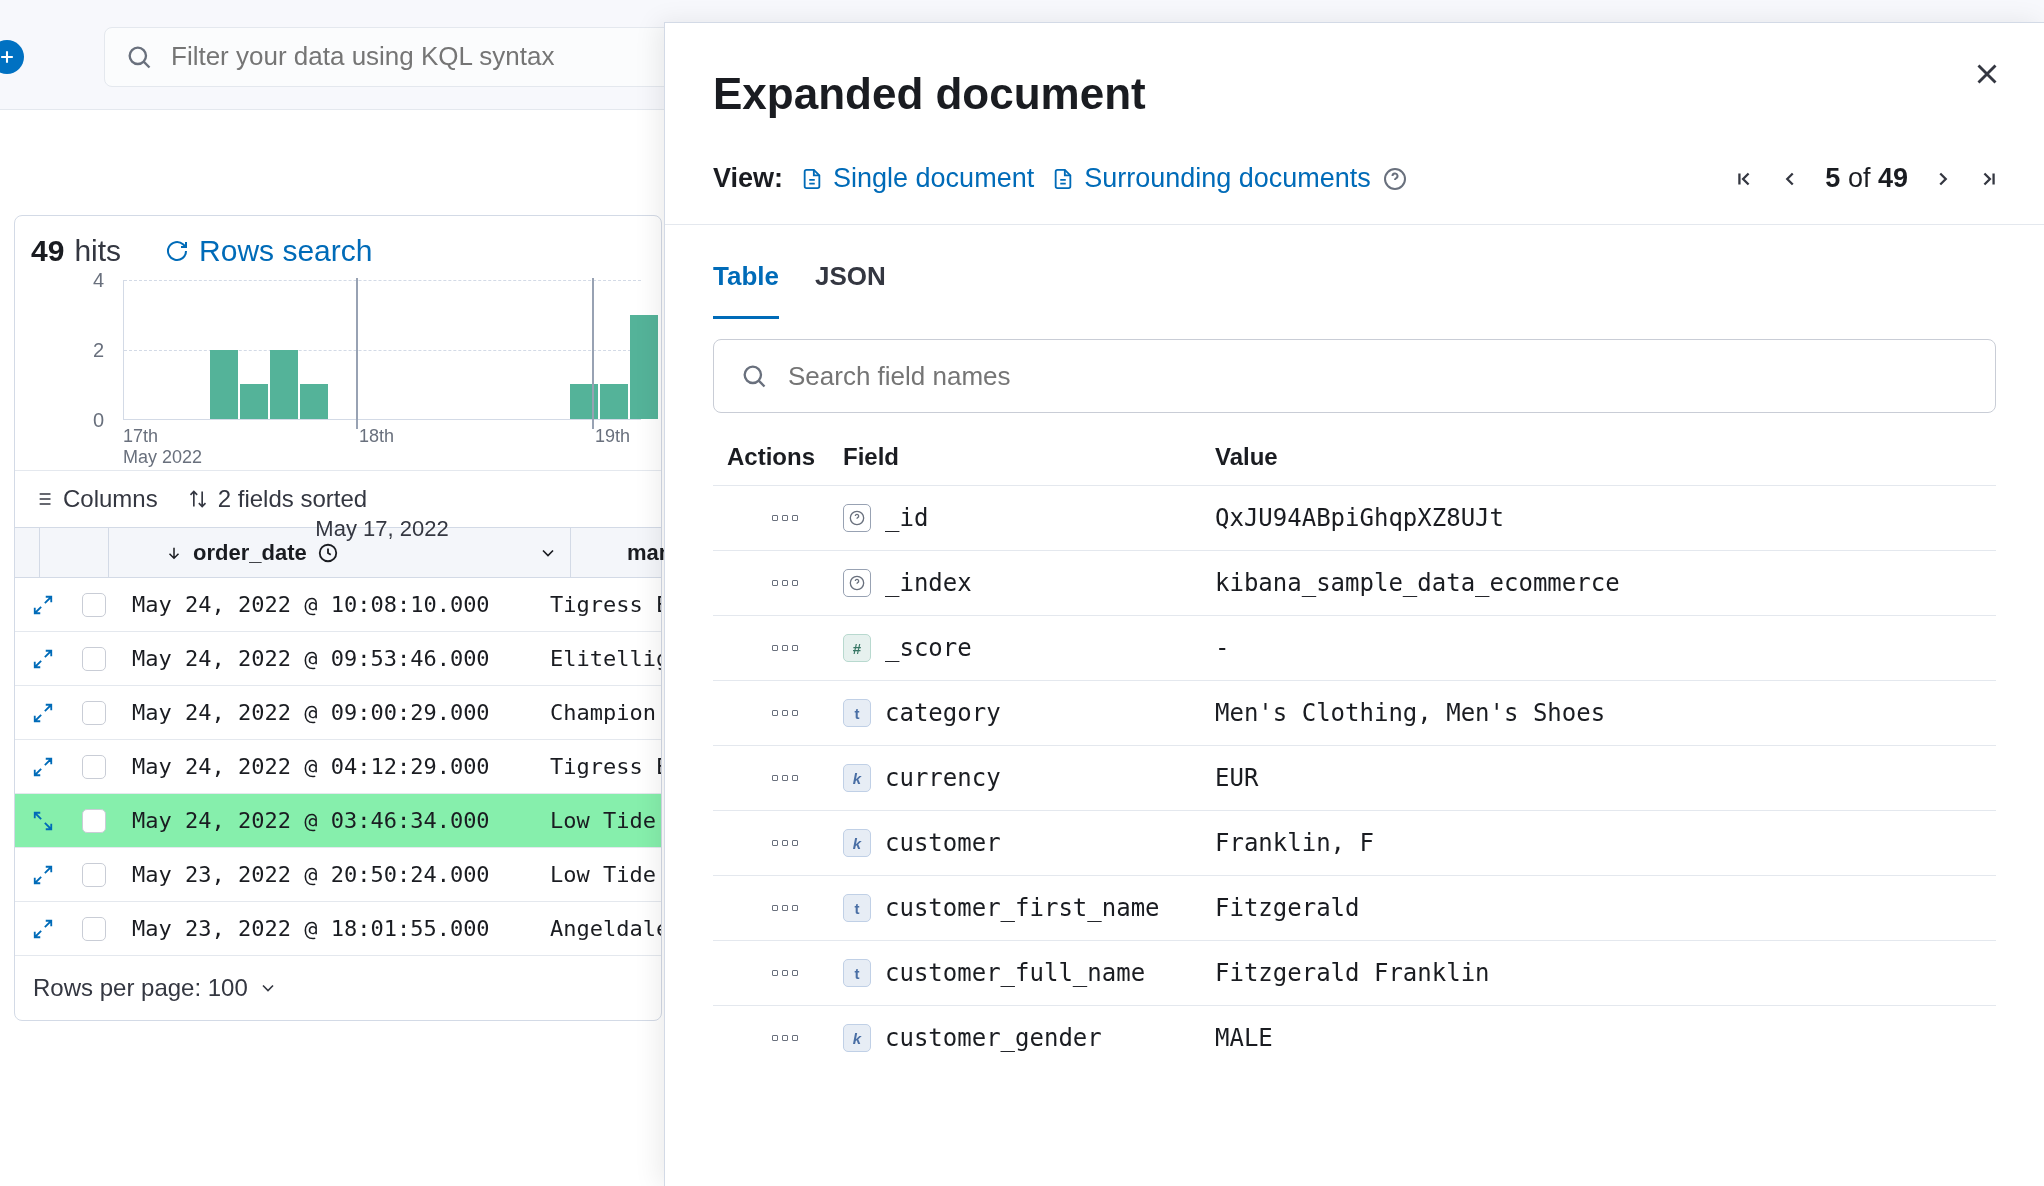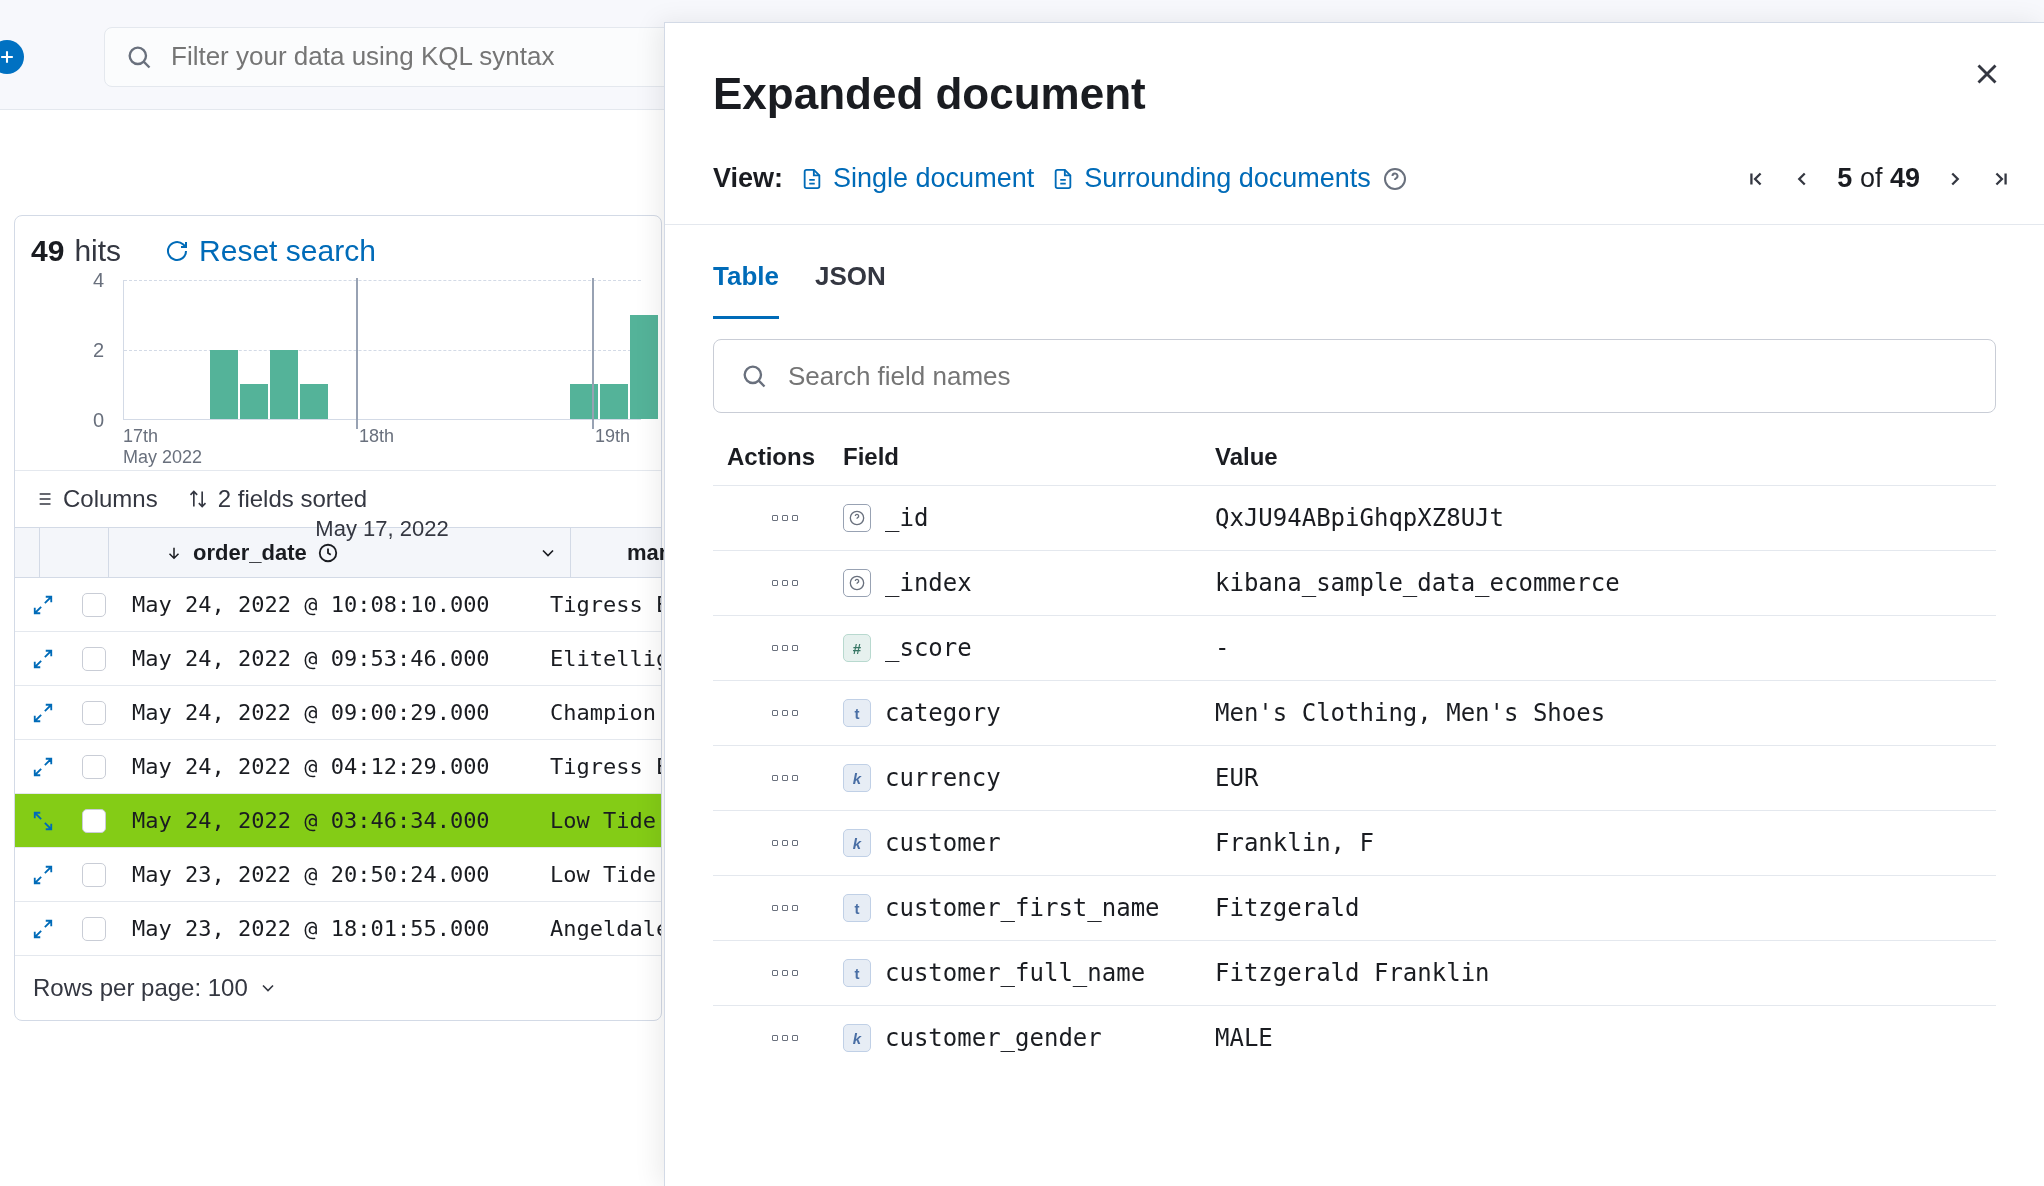--- a/index.html
+++ b/index.html
@@ -42,36 +42,36 @@
 
 .data-table { border-top: 1px solid #d3dae6; }
 .thead { display: flex; background: #f4f6fa; border-bottom: 1px solid #d3dae6; height: 50px; gap: 44px; }
 .th { display: flex; align-items: center; padding: 0 12px; font-size: 22px; font-weight: 600; color: #1a1c21; border-right: 1px solid #d3dae6; }
 .th-expand { width: 55px; }
 .th-check { width: 50px; }
 .th-date { flex: 0 0 418px; gap: 10px; justify-content: flex-start; position: relative; }
 .th-date .chev { margin-left: auto; }
 .th-manu { flex: 1; border-right: none; }
 .trow { display: flex; height: 54px; border-bottom: 1px solid #e4e8ee; align-items: center; font-family: 'SF Mono', Menlo, Consolas, monospace; font-size: 22px; }
-.trow.selected { background: #84cc16; }
+.trow.selected { background: #86efac; }
 .td { padding: 0 12px; display: flex; align-items: center; text-align: center; }
 .td-expand { width: 55px; color: #006bb8; cursor: pointer; justify-content: center; }
 .td-check { width: 50px; }
 .td-date { flex: 0 0 418px; white-space: nowrap; overflow: hidden; }
 .td-manu { flex: 1; white-space: nowrap; overflow: hidden; font-family: inherit; }
 .checkbox { width: 24px; height: 24px; border: 1px solid #c9cdd6; border-radius: 5px; background: #fff; }
 .expand-ico { width: 22px; height: 22px; }
 
 
 .tbl-footer { padding: 18px 18px; font-size: 24px; color: #343741; display: flex; align-items: center; gap: 10px; }
 
 
 .flyout { position: absolute; top: 22px; right: 0; bottom: 0; width: 1380px; background: #fff; border-left: 1px solid #d3dae6; border-top: 1px solid #d3dae6; box-shadow: -6px 0 24px rgba(0,0,0,0.08); z-index: 500; display: flex; flex-direction: column; }
 .fly-close { position: absolute; top: 34px; right: 40px; width: 34px; height: 34px; cursor: pointer; color: #343741; }
-.fly-header { padding: 46px 32px 30px 48px; border-bottom: 1px solid #e4e8ee; }
+.fly-header { padding: 46px 44px 30px 48px; border-bottom: 1px solid #e4e8ee; }
 .fly-title { font-size: 44px; font-weight: 700; margin-bottom: 44px; }
 .fly-viewrow { display: flex; align-items: center; gap: 18px; font-size: 27px; }
 .view-label { font-weight: 700; }
 .view-link { color: #006bb8; display: flex; align-items: center; gap: 10px; cursor: pointer; }
 .doc-ico { width: 22px; height: 26px; color: #006bb8; }
 .help-ico { width: 24px; height: 24px; color: #69707d; margin-left: -6px; }
 .pager { margin-left: auto; display: flex; align-items: center; gap: 24px; font-size: 27px; }
 .pager .nav-ico { width: 22px; height: 22px; color: #343741; cursor: pointer; }
 .pager b { font-weight: 700; }
 
@@ -129,21 +129,21 @@
 
   <div class="left-panel">
     <div class="hits-bar">
       <span class="hits-count">49</span>
       <span class="hits-label">hits</span>
       <a class="reset-link">
         <svg viewBox="0 0 24 24" fill="none" stroke="currentColor" stroke-width="2">
             <path d="M21 12a9 9 0 1 1-3-6.7L21 8"></path>
             <path d="M21 3v5h-5"></path>
           </svg>
-        <span>Reset search</span>
+        <span>Rows search</span>
       </a>
     </div>
 
     <div class="chart-area">
       <div class="y-axis" id="yaxis">
           <div>4</div>
           <div>2</div>
           <div>0</div>
         </div>
       <div class="chart-grid" id="chartgrid">

